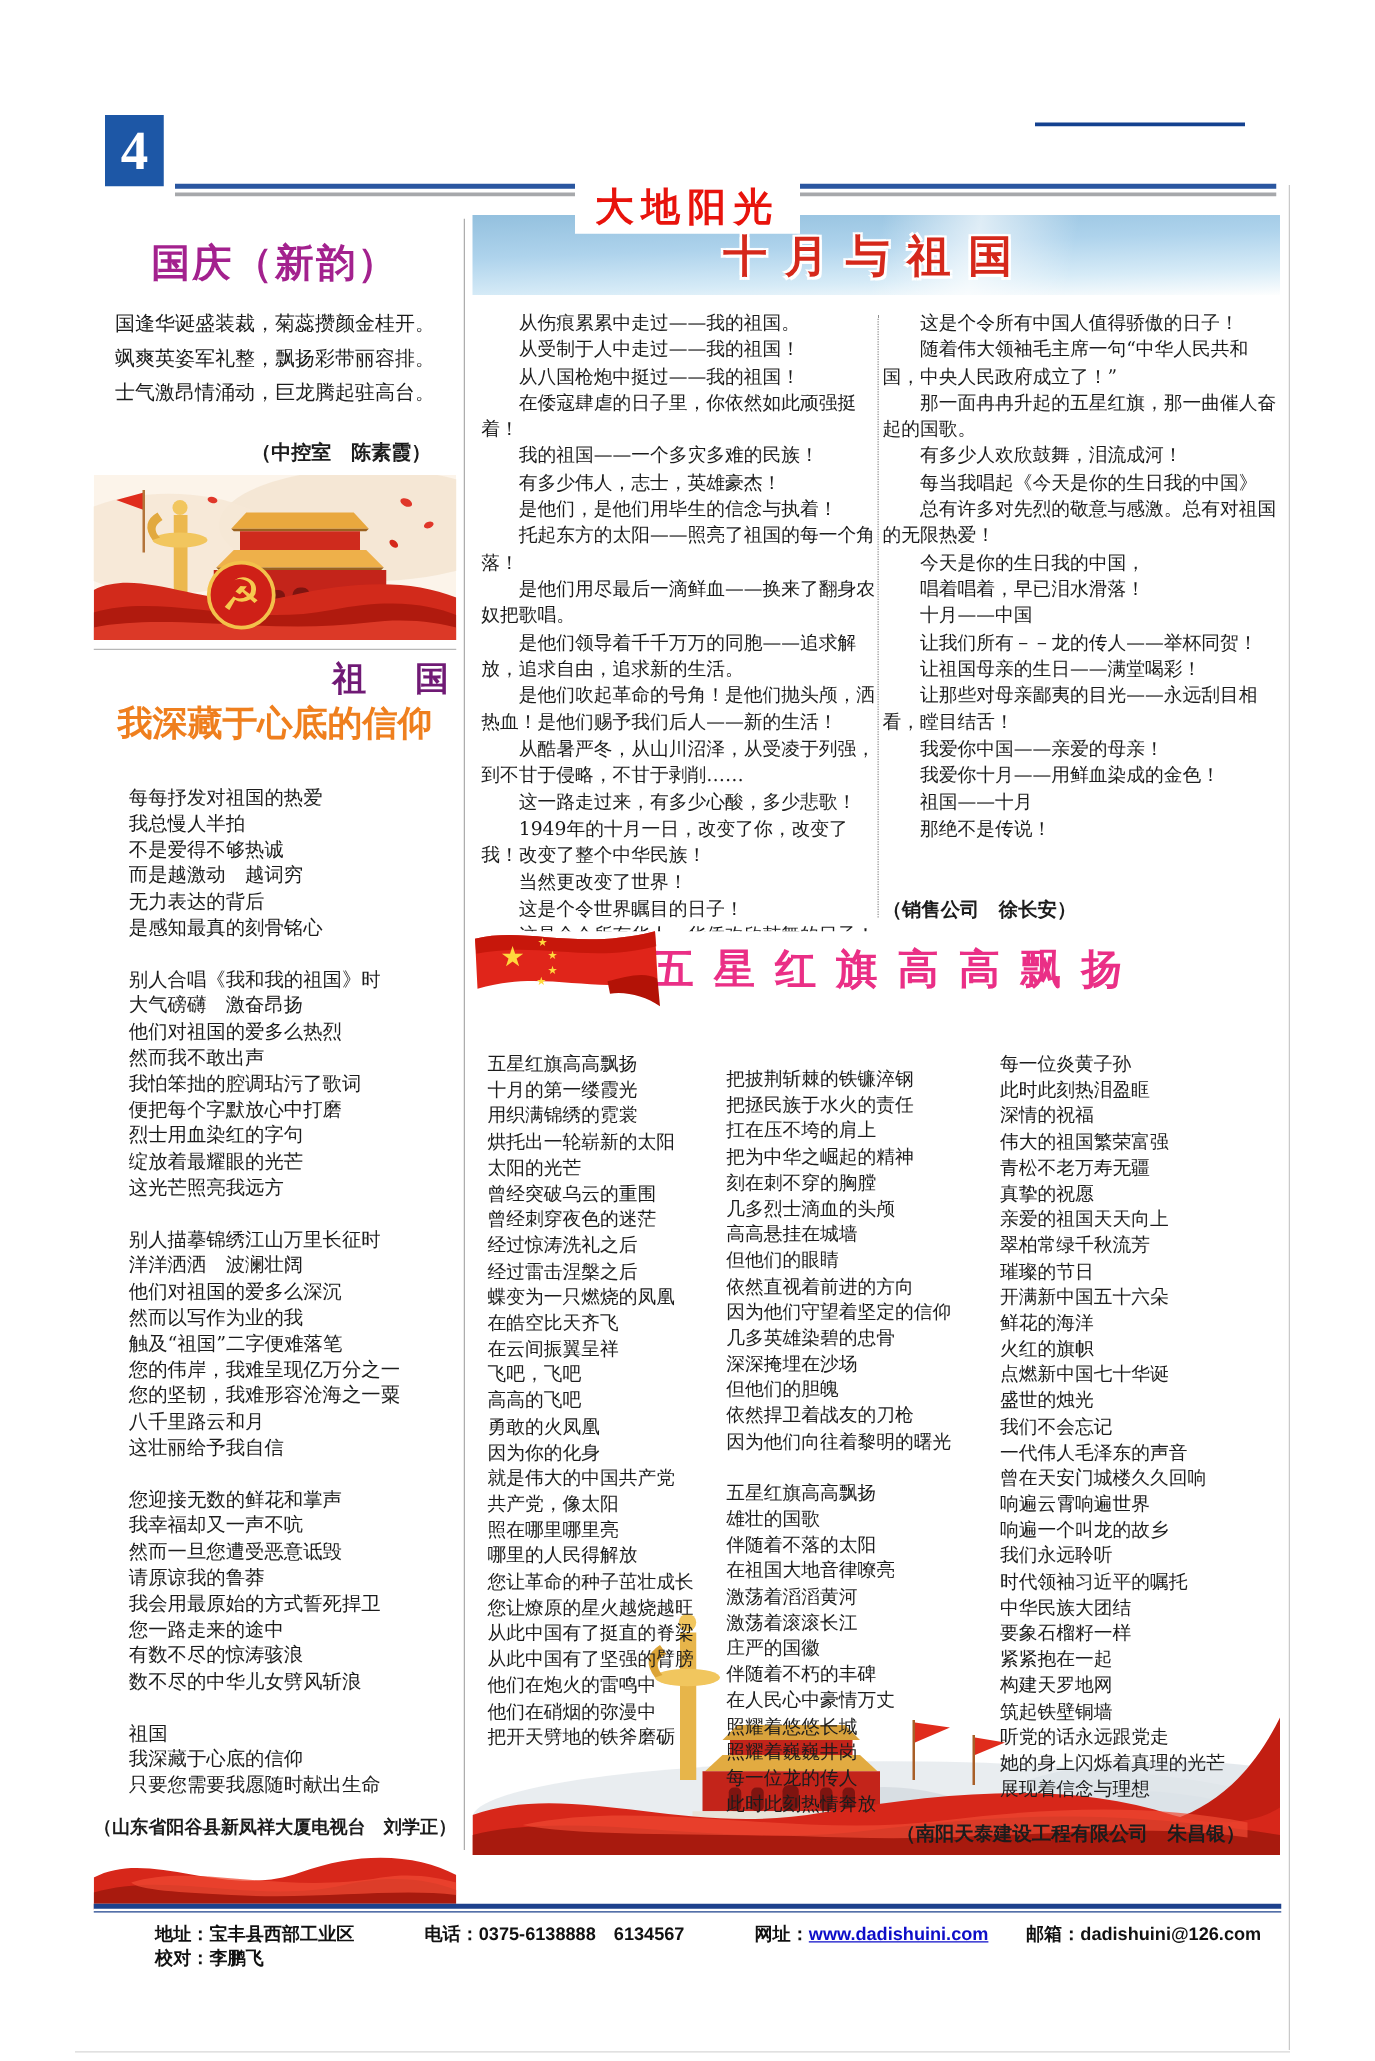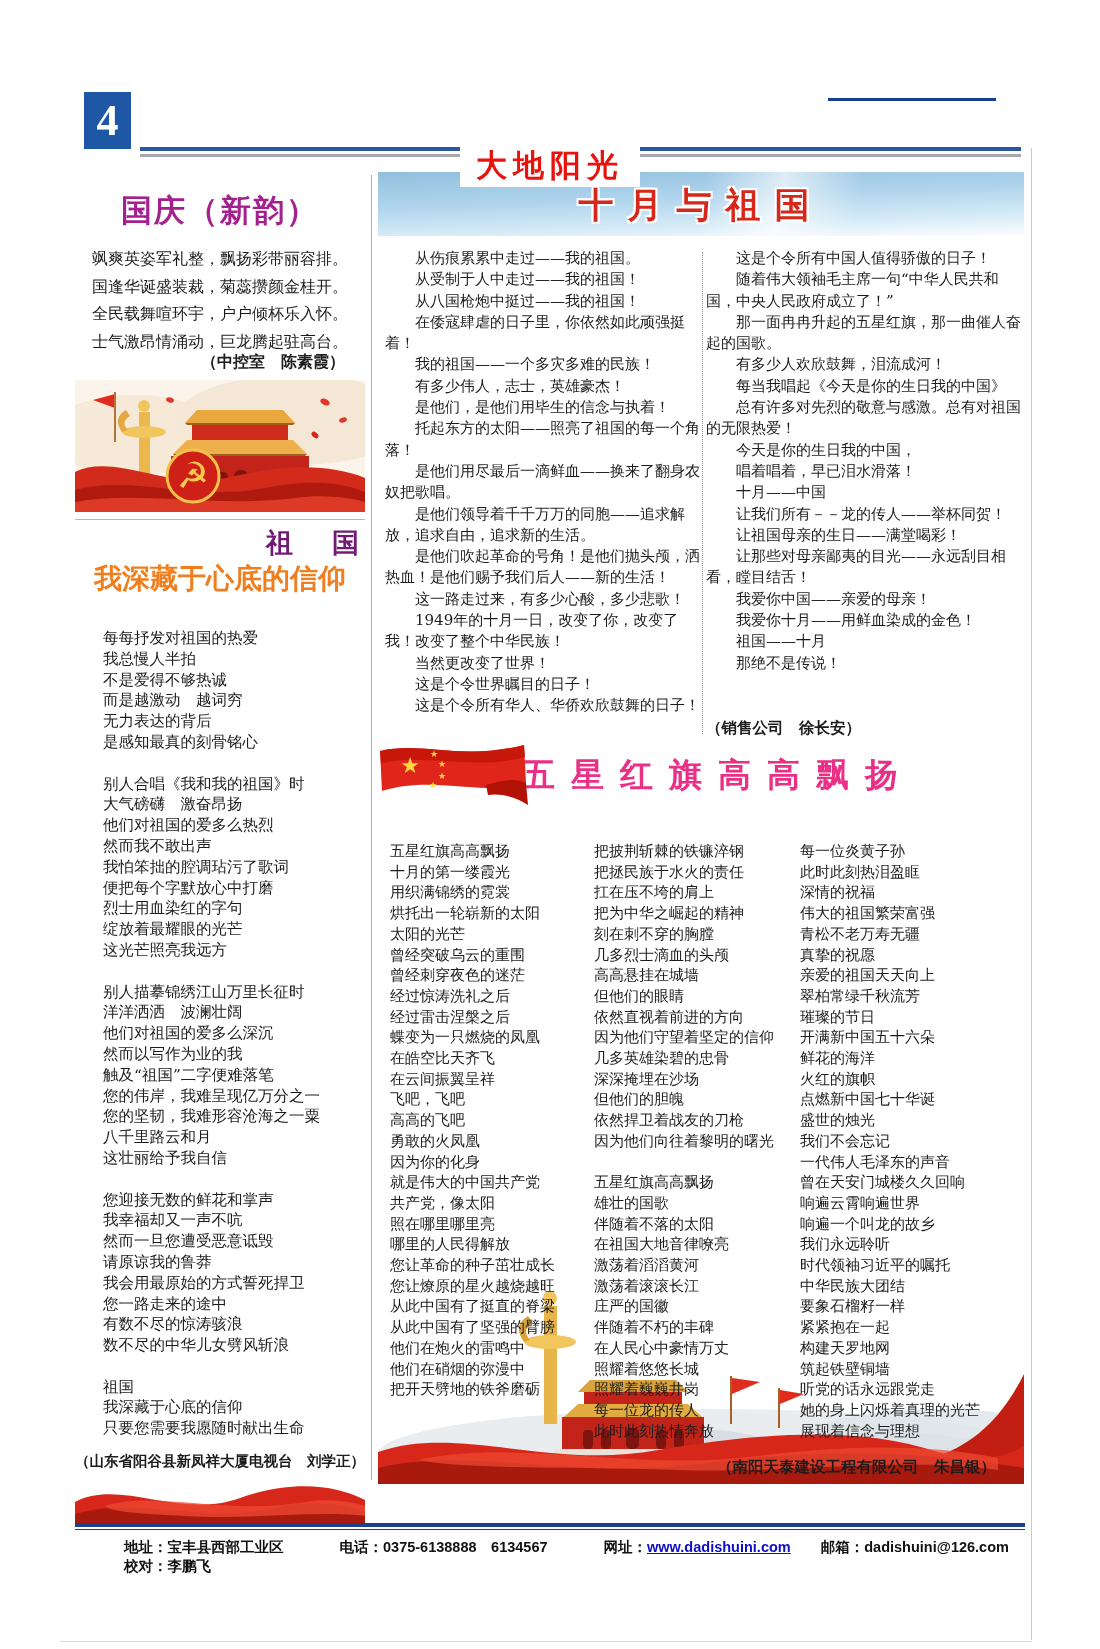--- a/index.html
+++ b/index.html
@@ -60,21 +60,21 @@
   .oct-byline{left:706px;top:718px;width:300px;font-weight:bold;font-size:15.5px;}
 
   
   .flag-box{left:378px;top:745px;width:646px;height:737px;}
   .flag-banner{position:absolute;left:0;top:0;width:646px;height:60px;background:#fff;}
   .flag-corner{position:absolute;left:-2px;top:-6px;width:152px;height:82px;z-index:3;}
   .flag-title{position:absolute;left:0;top:8px;width:646px;text-align:center;padding-left:34px;box-sizing:border-box;
     font:bold 33px "Liberation Sans",sans-serif;color:#ea2f86;letter-spacing:16px;white-space:nowrap;z-index:2;}
   .flag-col{position:absolute;top:96px;width:200px;z-index:2;}
   .fline{font-size:15px;line-height:20.7px;white-space:nowrap;}
-  .flag-col1{left:12px;} .flag-col2{left:216px;} .flag-col3{left:422px;}
+  .flag-col1{left:12px;} .flag-col2{left:203px;margin-top:12px;} .flag-col3{left:422px;}
   .flag-byline{position:absolute;right:28px;top:712px;font-weight:bold;font-size:15.5px;z-index:4;white-space:nowrap;}
   .flag-bottom{position:absolute;left:0;bottom:-2px;width:646px;height:200px;z-index:1;}
 
   
   .footer-rule{left:75px;top:1523px;width:950px;height:2px;
     border-top:4px solid #1d418c;border-bottom:1px solid #1d418c;box-sizing:content-box;background:#fff;}
   .footer{left:88px;top:1538px;width:950px;font:bold 14.5px "Liberation Sans",sans-serif;color:#111;margin-left:36px;}
   .footer span{margin-right:26px;white-space:nowrap;}
   .footer a{color:#0d0dc8;text-decoration:underline;font-weight:bold;}
   .f-label{margin-right:0 !important;}
@@ -92,23 +92,22 @@
 <div class="abs rule-gray"></div>
 <div class="abs masthead">
   <span>大地阳光</span>
 </div>
 <div class="abs logo">
   <div class="logo-underline"></div>
 </div>
 
 <div class="abs gq-title">国庆（新韵）</div>
 <div class="abs gq-poem">
+    <div class="gline">国逢华诞盛装裁，菊蕊攒颜金桂开。</div>
     <div class="gline">飒爽英姿军礼整，飘扬彩带丽容排。</div>
-    <div class="gline">国逢华诞盛装裁，菊蕊攒颜金桂开。</div>
-    <div class="gline">全民载舞喧环宇，户户倾杯乐入怀。</div>
     <div class="gline">士气激昂情涌动，巨龙腾起驻高台。</div>
   </div>
 <div class="abs gq-byline">（中控室　陈素霞）</div>
 
 <svg class="abs gq-illu" viewBox="0 0 290 132">
   <rect width="290" height="132" fill="#fcf4ea"></rect>
   <ellipse cx="220" cy="40" rx="120" ry="45" fill="#f3e3cf" opacity="0.8"></ellipse>
   <ellipse cx="60" cy="55" rx="90" ry="40" fill="#f6e8d6" opacity="0.9"></ellipse>
 
   <path d="M122,30 L208,30 L220,43 L110,43 Z" fill="#e9a83e"></path>
@@ -206,20 +205,21 @@
     <div class="para">从受制于人中走过——我的祖国！</div>
     <div class="para">从八国枪炮中挺过——我的祖国！</div>
     <div class="para">在倭寇肆虐的日子里，你依然如此顽强挺着！</div>
     <div class="para">我的祖国——一个多灾多难的民族！</div>
     <div class="para">有多少伟人，志士，英雄豪杰！</div>
     <div class="para">是他们，是他们用毕生的信念与执着！</div>
     <div class="para">托起东方的太阳——照亮了祖国的每一个角落！</div>
     <div class="para">是他们用尽最后一滴鲜血——换来了翻身农奴把歌唱。</div>
     <div class="para">是他们领导着千千万万的同胞——追求解放，追求自由，追求新的生活。</div>
     <div class="para">是他们吹起革命的号角！是他们抛头颅，洒热血！是他们赐予我们后人——新的生活！</div>
+    <div class="para">从酷暑严冬，从山川沼泽，从受凌于列强，到不甘于侵略，不甘于剥削……</div>
     <div class="para">这一路走过来，有多少心酸，多少悲歌！</div>
     <div class="para">1949年的十月一日，改变了你，改变了我！改变了整个中华民族！</div>
     <div class="para">当然更改变了世界！</div>
     <div class="para">这是个令世界瞩目的日子！</div>
     <div class="para">这是个令所有华人、华侨欢欣鼓舞的日子！</div>
   </div>
 <div class="abs oct-dotted"></div>
 <div class="abs oct-col2">
     <div class="para">这是个令所有中国人值得骄傲的日子！</div>
     <div class="para">随着伟大领袖毛主席一句“中华人民共和国，中央人民政府成立了！”</div>

